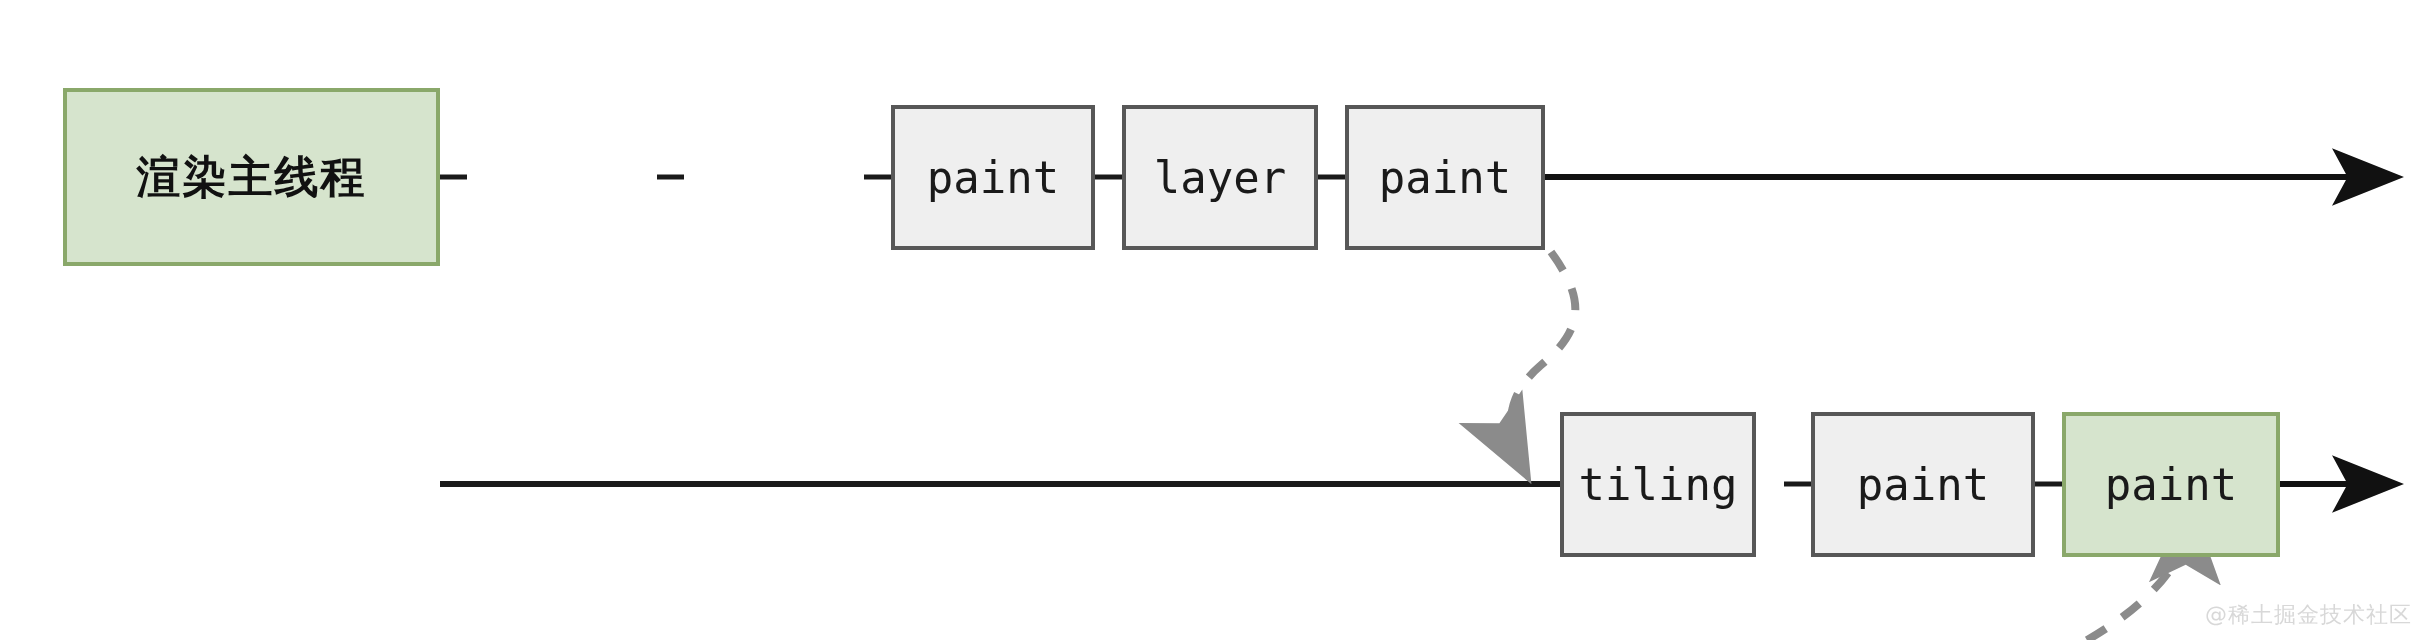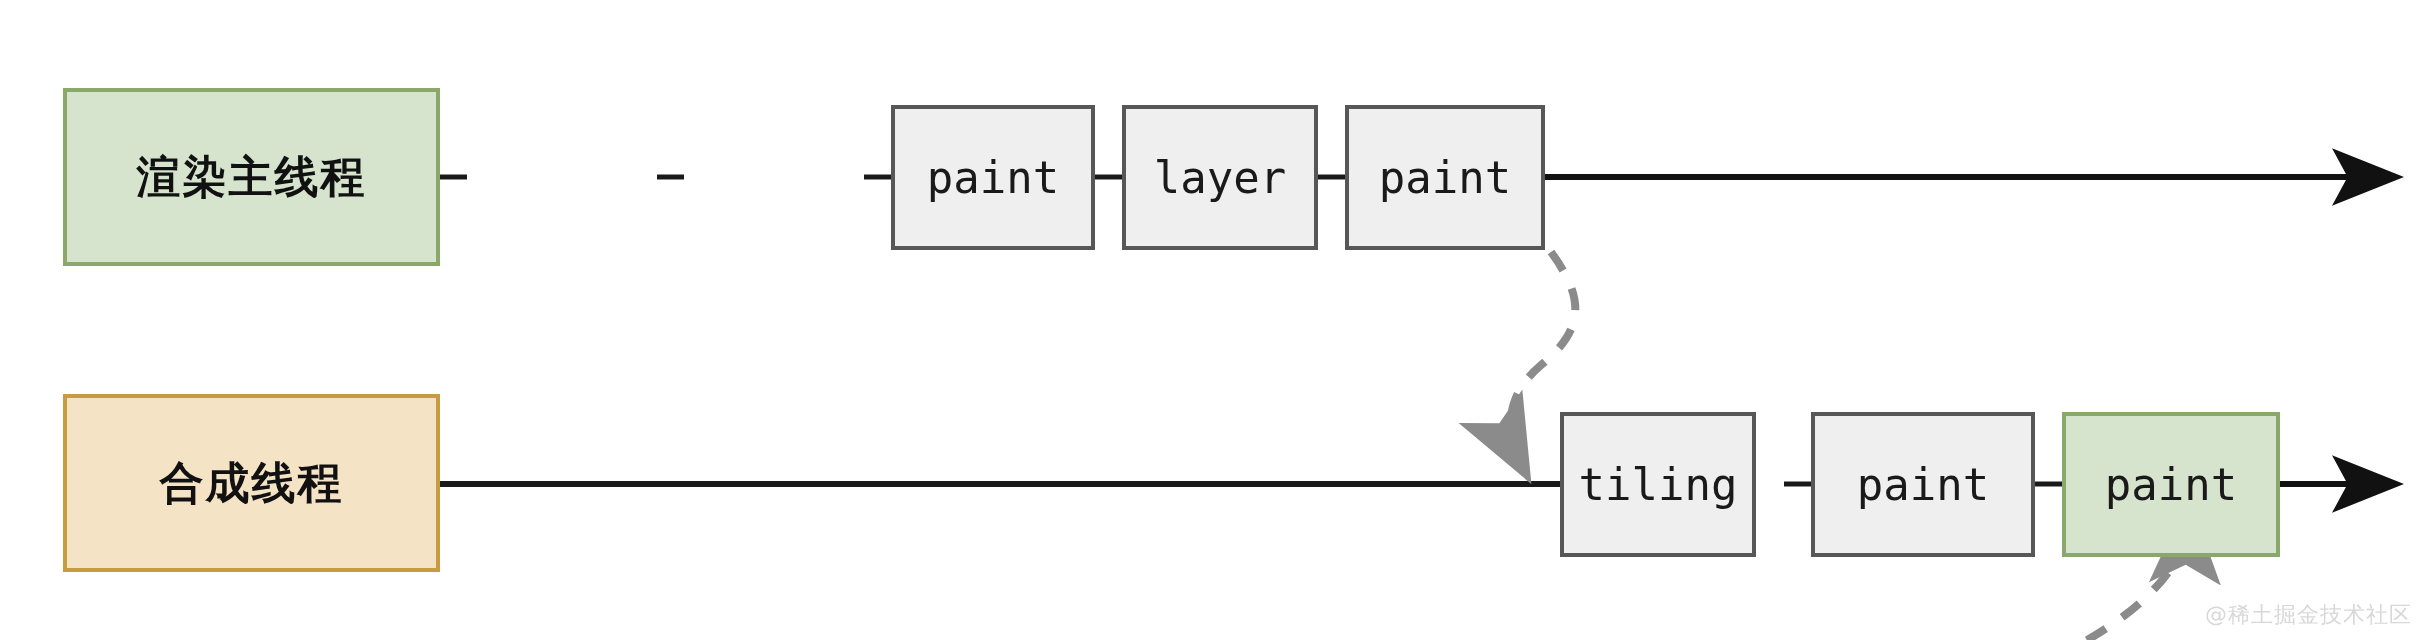--- a/index.html
+++ b/index.html
@@ -116,23 +116,20 @@
   </div>
 
   <div class="node stage-box" style="left:1122px; top:105px; width:196px; height:145px;">
     <span>layer</span>
   </div>
 
   <div class="node stage-box" style="left:1345px; top:105px; width:200px; height:145px;">
     <span>paint</span>
   </div>
 
-  <div class="node thread-box orange" style="left:63px; top:394px; width:377px; height:178px;">
-    <span>合成线程</span>
-  </div>
 
   <div class="node stage-box" style="left:1560px; top:412px; width:196px; height:145px;">
     <span>tiling</span>
   </div>
 
   <div class="node stage-box" style="left:1811px; top:412px; width:224px; height:145px;">
     <span>paint</span>
   </div>
 
   <div class="node stage-box accent-green" style="left:2062px; top:412px; width:218px; height:145px;">

